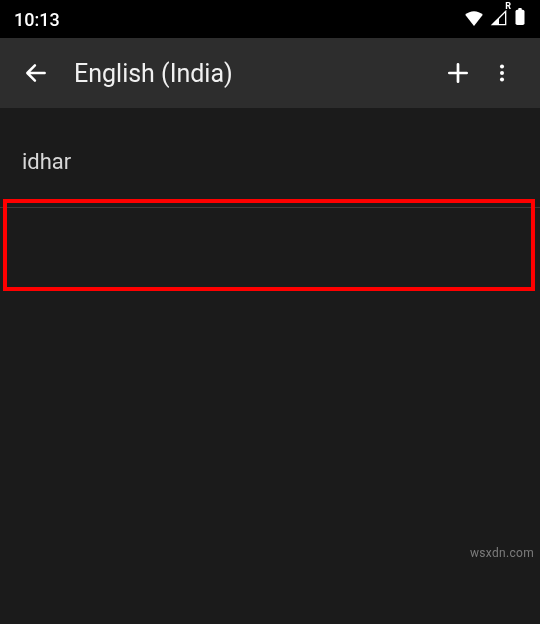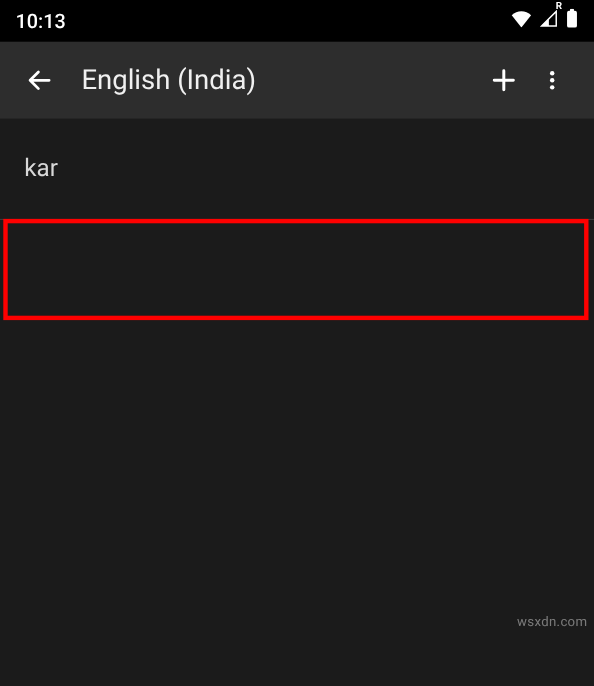--- a/index.html
+++ b/index.html
@@ -65,21 +65,21 @@
       position: absolute;
       left: 3px; right: 5px; top: 199px;
       height: 92px;
       border: 4px solid #ff0000;
       pointer-events: none;
       z-index: 10;
     }
     .watermark {
       position: absolute;
       right: 6px;
-      bottom: 52px;
+      bottom: 64px;
       font-size: 12px;
       color: rgba(200,200,200,0.55);
       letter-spacing: .3px;
     }
   </style>
 </head>
 <body>
 
 <div class="status-bar">
   <span>10:13</span>
@@ -120,20 +120,20 @@
   <div class="more-btn">
     <svg width="22" height="22" viewBox="0 0 24 24">
         <circle cx="12" cy="5" r="2.2" fill="#fff"></circle>
         <circle cx="12" cy="12" r="2.2" fill="#fff"></circle>
         <circle cx="12" cy="19" r="2.2" fill="#fff"></circle>
       </svg>
   </div>
 </div>
 
 <div class="list">
-  <div class="list-item">
-    <span>kar</span>
+  <div class="list-item first">
+    <span>idhar</span>
   </div>
 </div>
 
 <div class="highlight"></div>
 
 <div class="watermark">wsxdn.com</div>
 
 </body></html>

